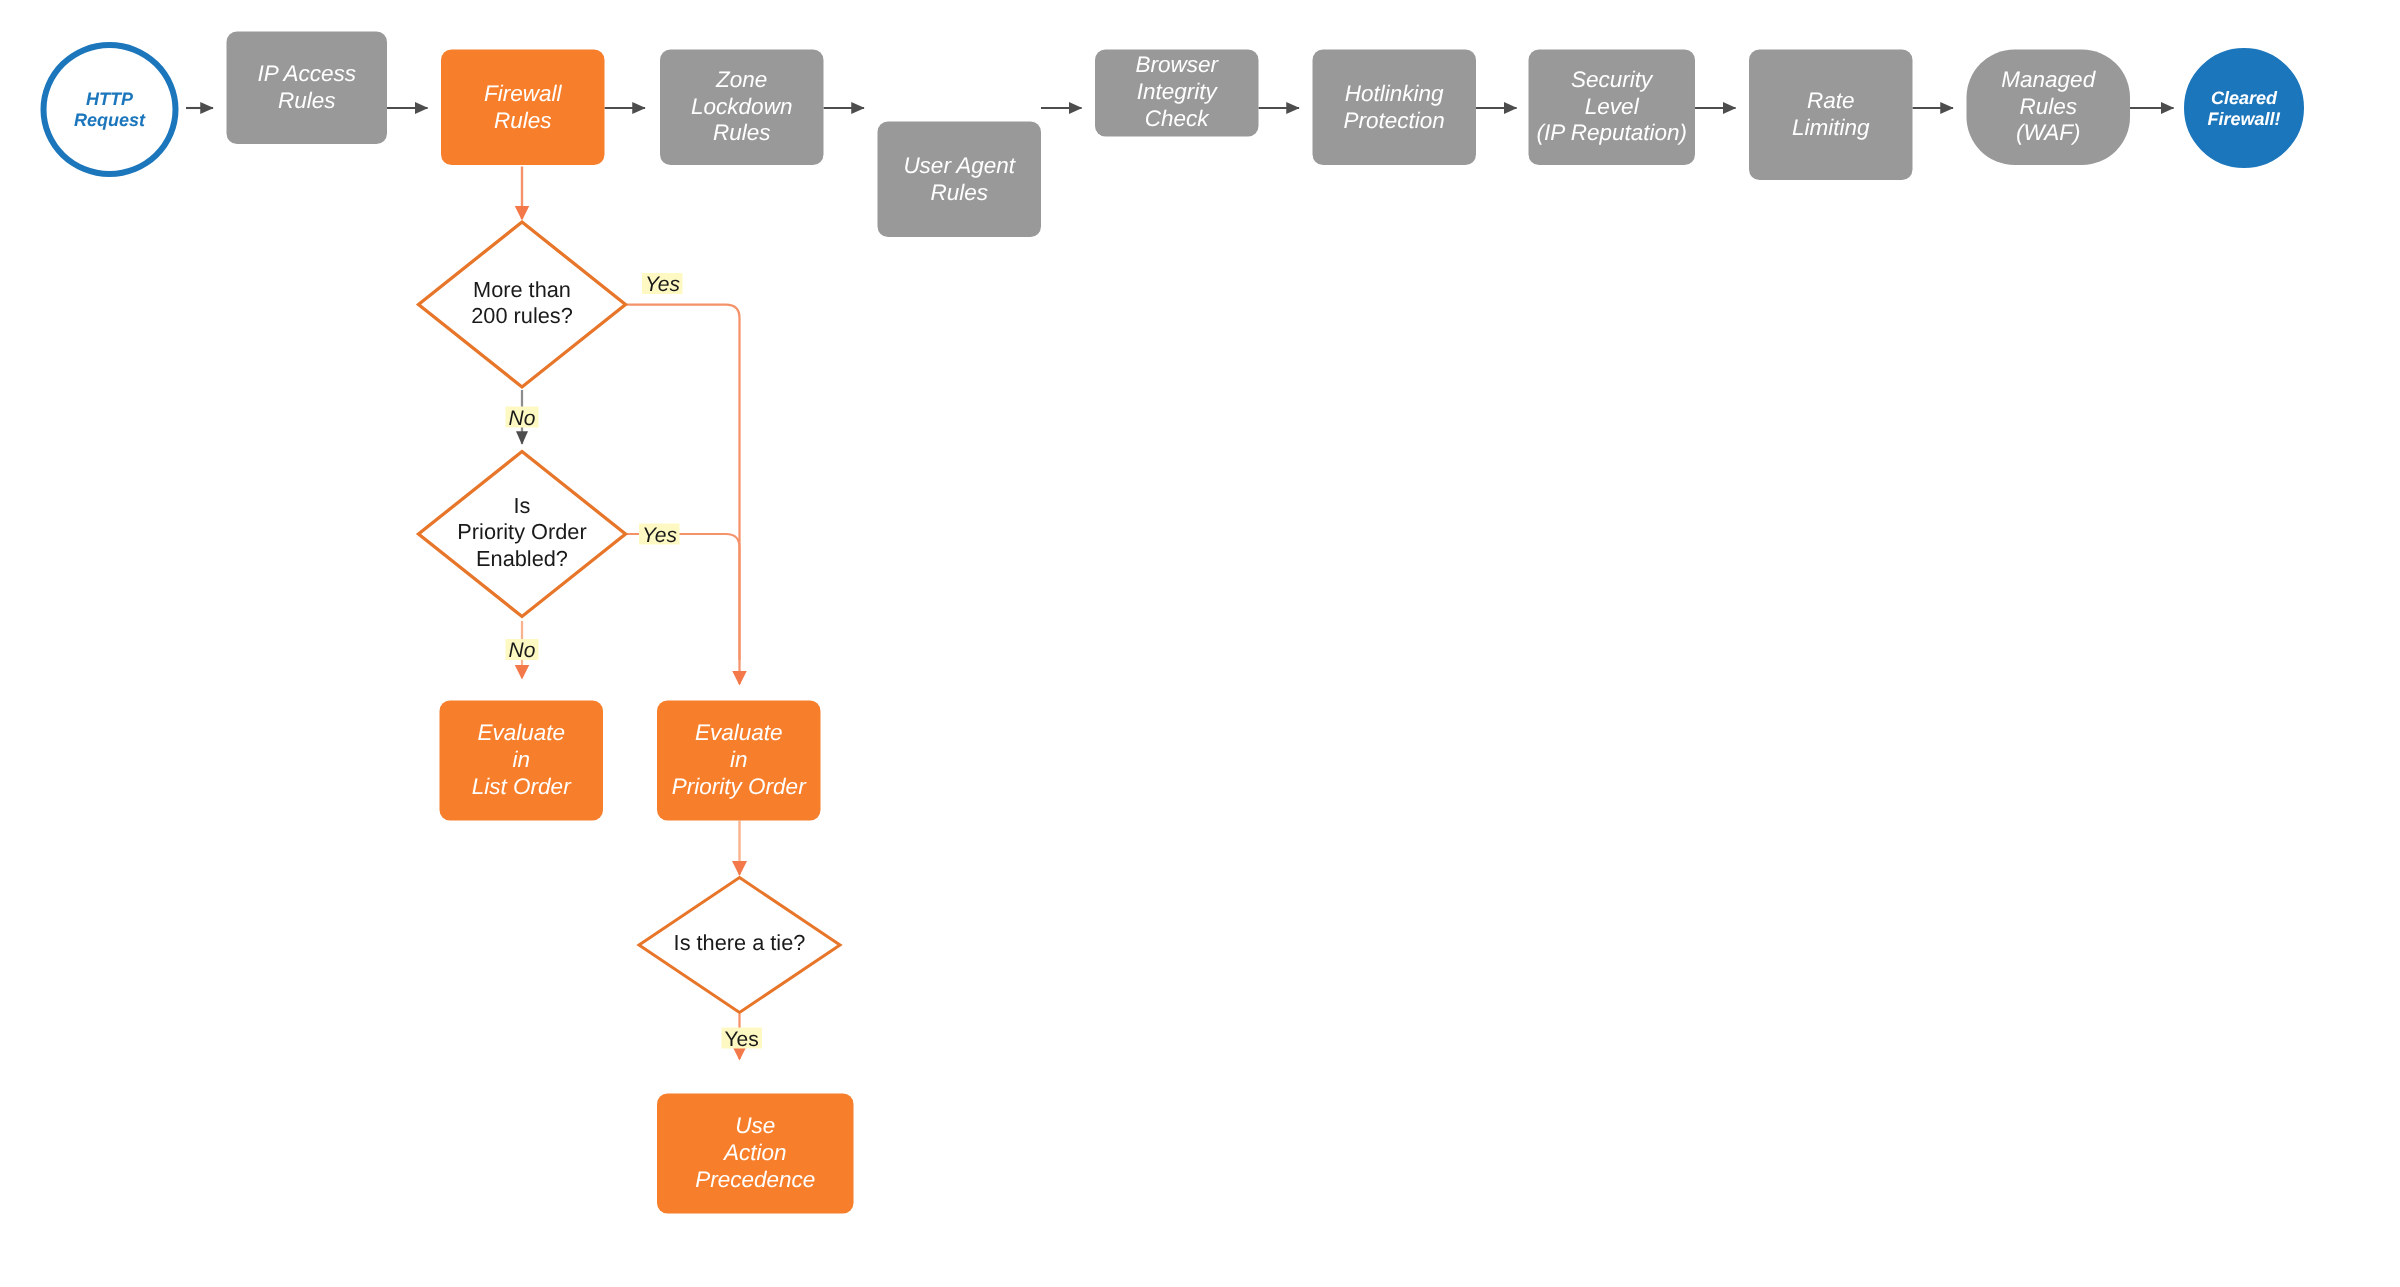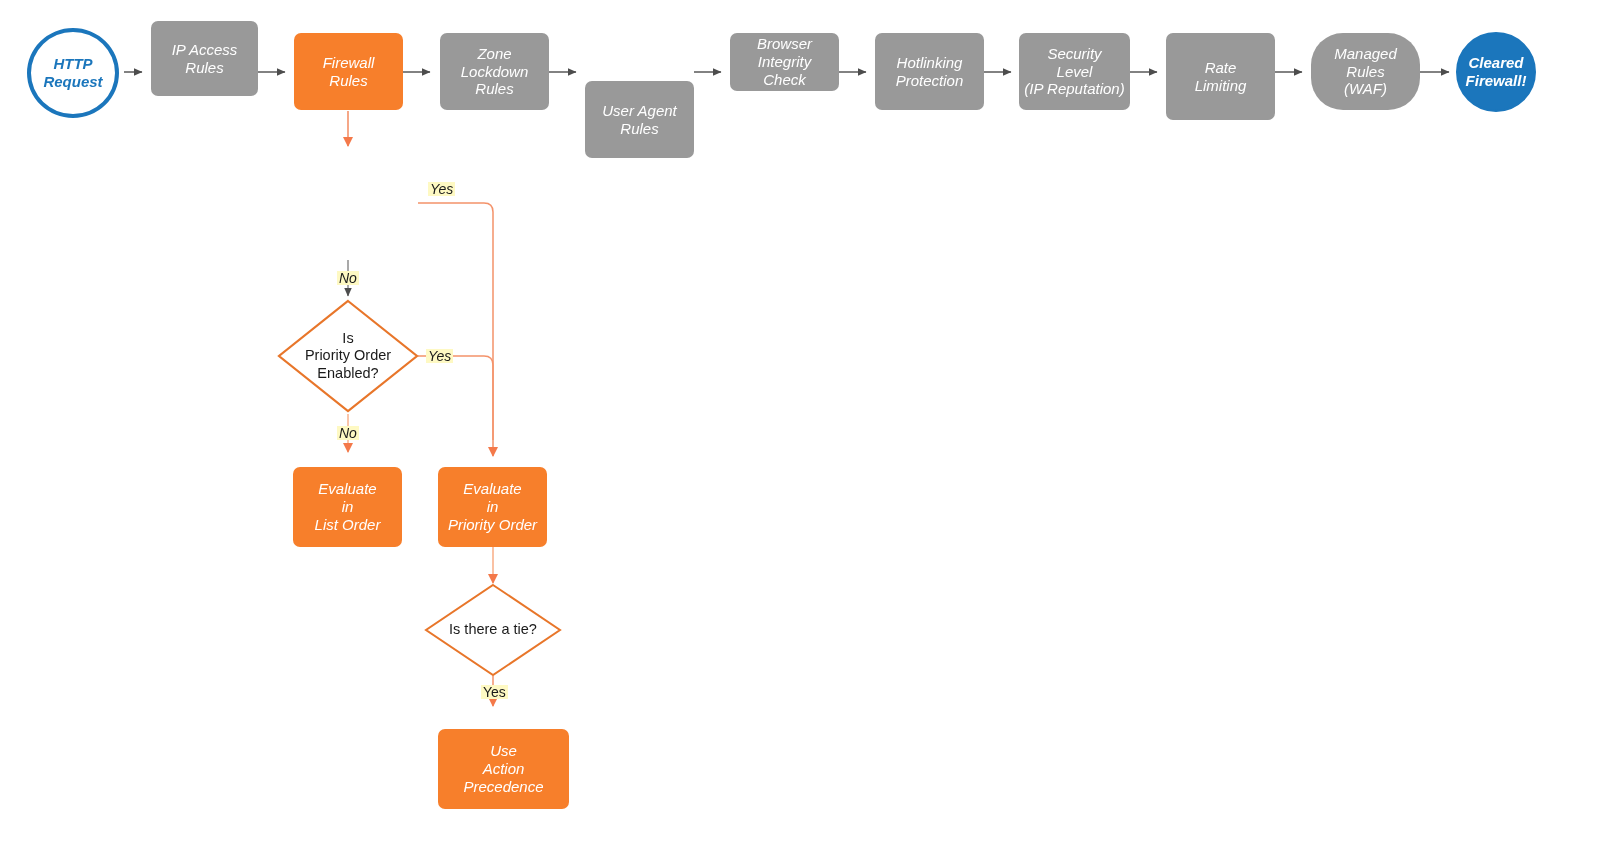--- a/index.html
+++ b/index.html
@@ -48,21 +48,21 @@
     padding: 2px 4px;
   }
   .proc.gray   { background: #999999; }
   .proc.orange { background: #F77F2B; }
 
   
   .term {
     border-radius: 50%;
     font-weight: bold;
     font-style: italic;
-    font-size: 15px;
+    font-size: 12px;
   }
   .term.ring {
     background: #ffffff;
     border: 4px solid #1B76BC;
     color: #1B76BC;
   }
   .term.filled {
     background: #1B76BC;
     border: 2px solid #1B76BC;
     color: #ffffff;
@@ -196,20 +196,27 @@
     <span>Managed
 Rules
 (WAF)</span>
   </div>
 
   <div class="node term filled" style="left:1456px; top:32px; width:80px; height:80px;">
     <span>Cleared
 Firewall!</span>
   </div>
 
+  <div class="node decision" style="left:277px; top:146px; width:142px; height:114px;">
+    <svg class="dia-shape" viewBox="0 0 142 114" preserveAspectRatio="none">
+      <polygon points="71,2 140,57 71,112 2,57" fill="#ffffff" stroke="#E8762A" stroke-width="2.2"></polygon>
+    </svg>
+    <span class="dia-text">More than
+200 rules?</span>
+  </div>
 
   <div class="node decision" style="left:277px; top:299px; width:142px; height:114px;">
     <svg class="dia-shape" viewBox="0 0 142 114" preserveAspectRatio="none">
       <polygon points="71,2 140,57 71,112 2,57" fill="#ffffff" stroke="#E8762A" stroke-width="2.2"></polygon>
     </svg>
     <span class="dia-text">Is
 Priority Order
 Enabled?</span>
   </div>
 

